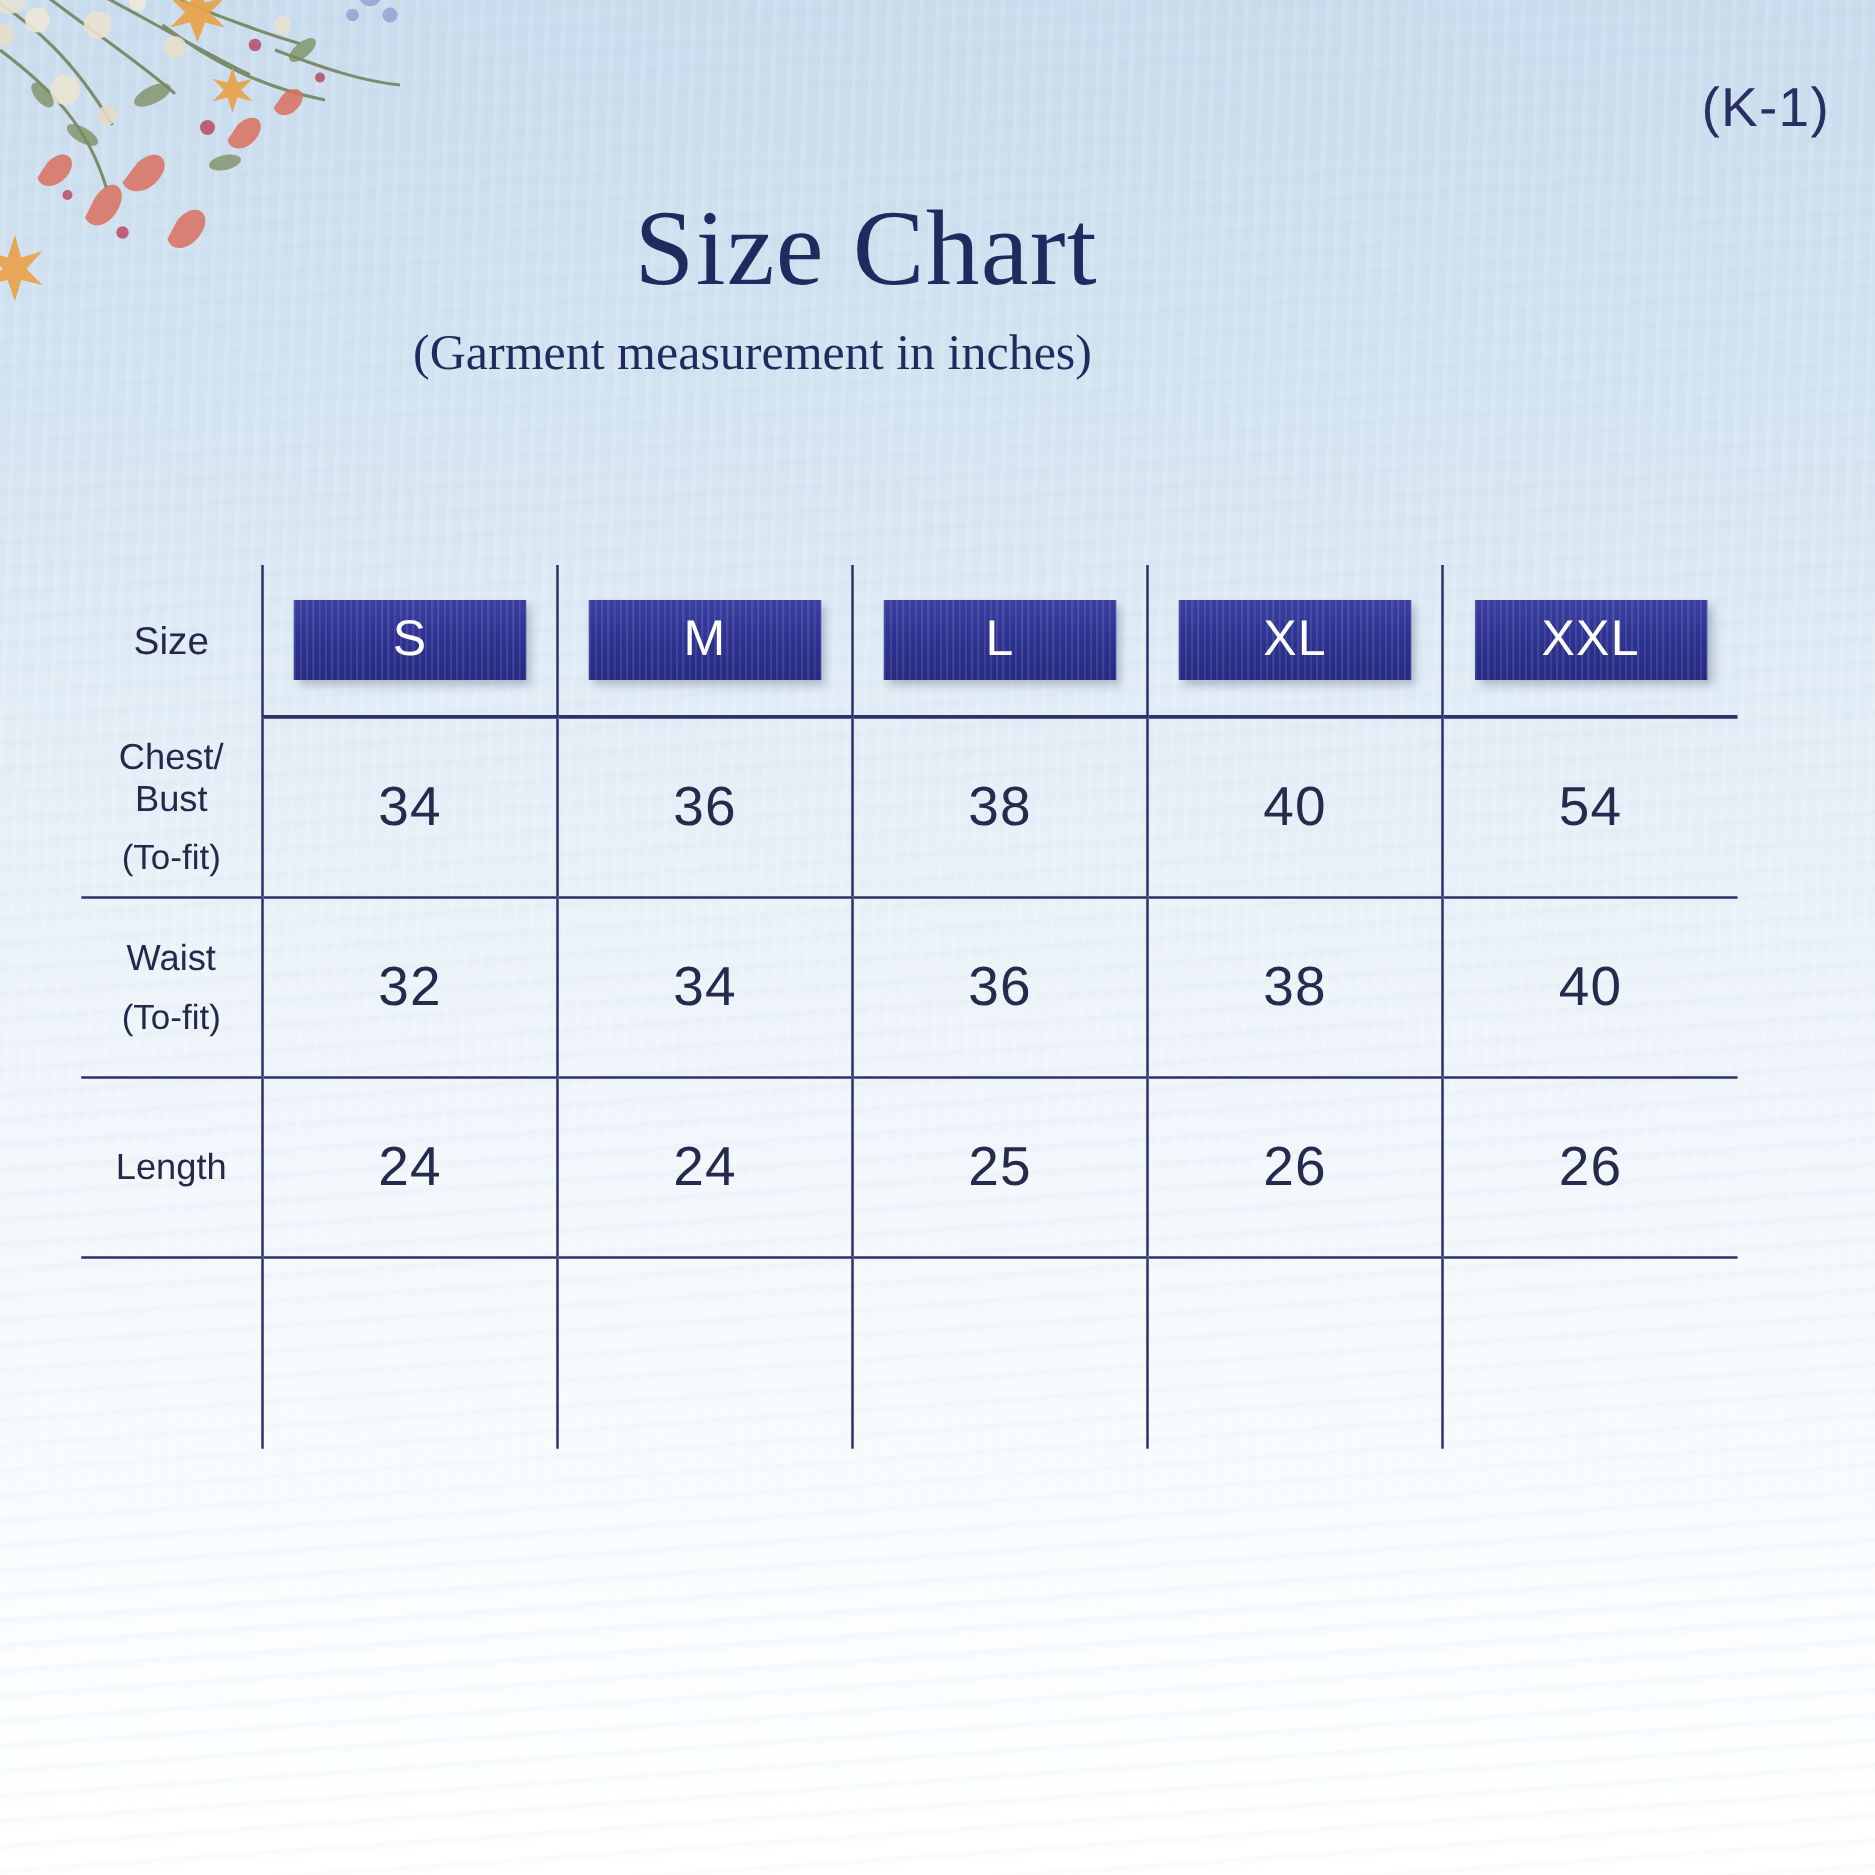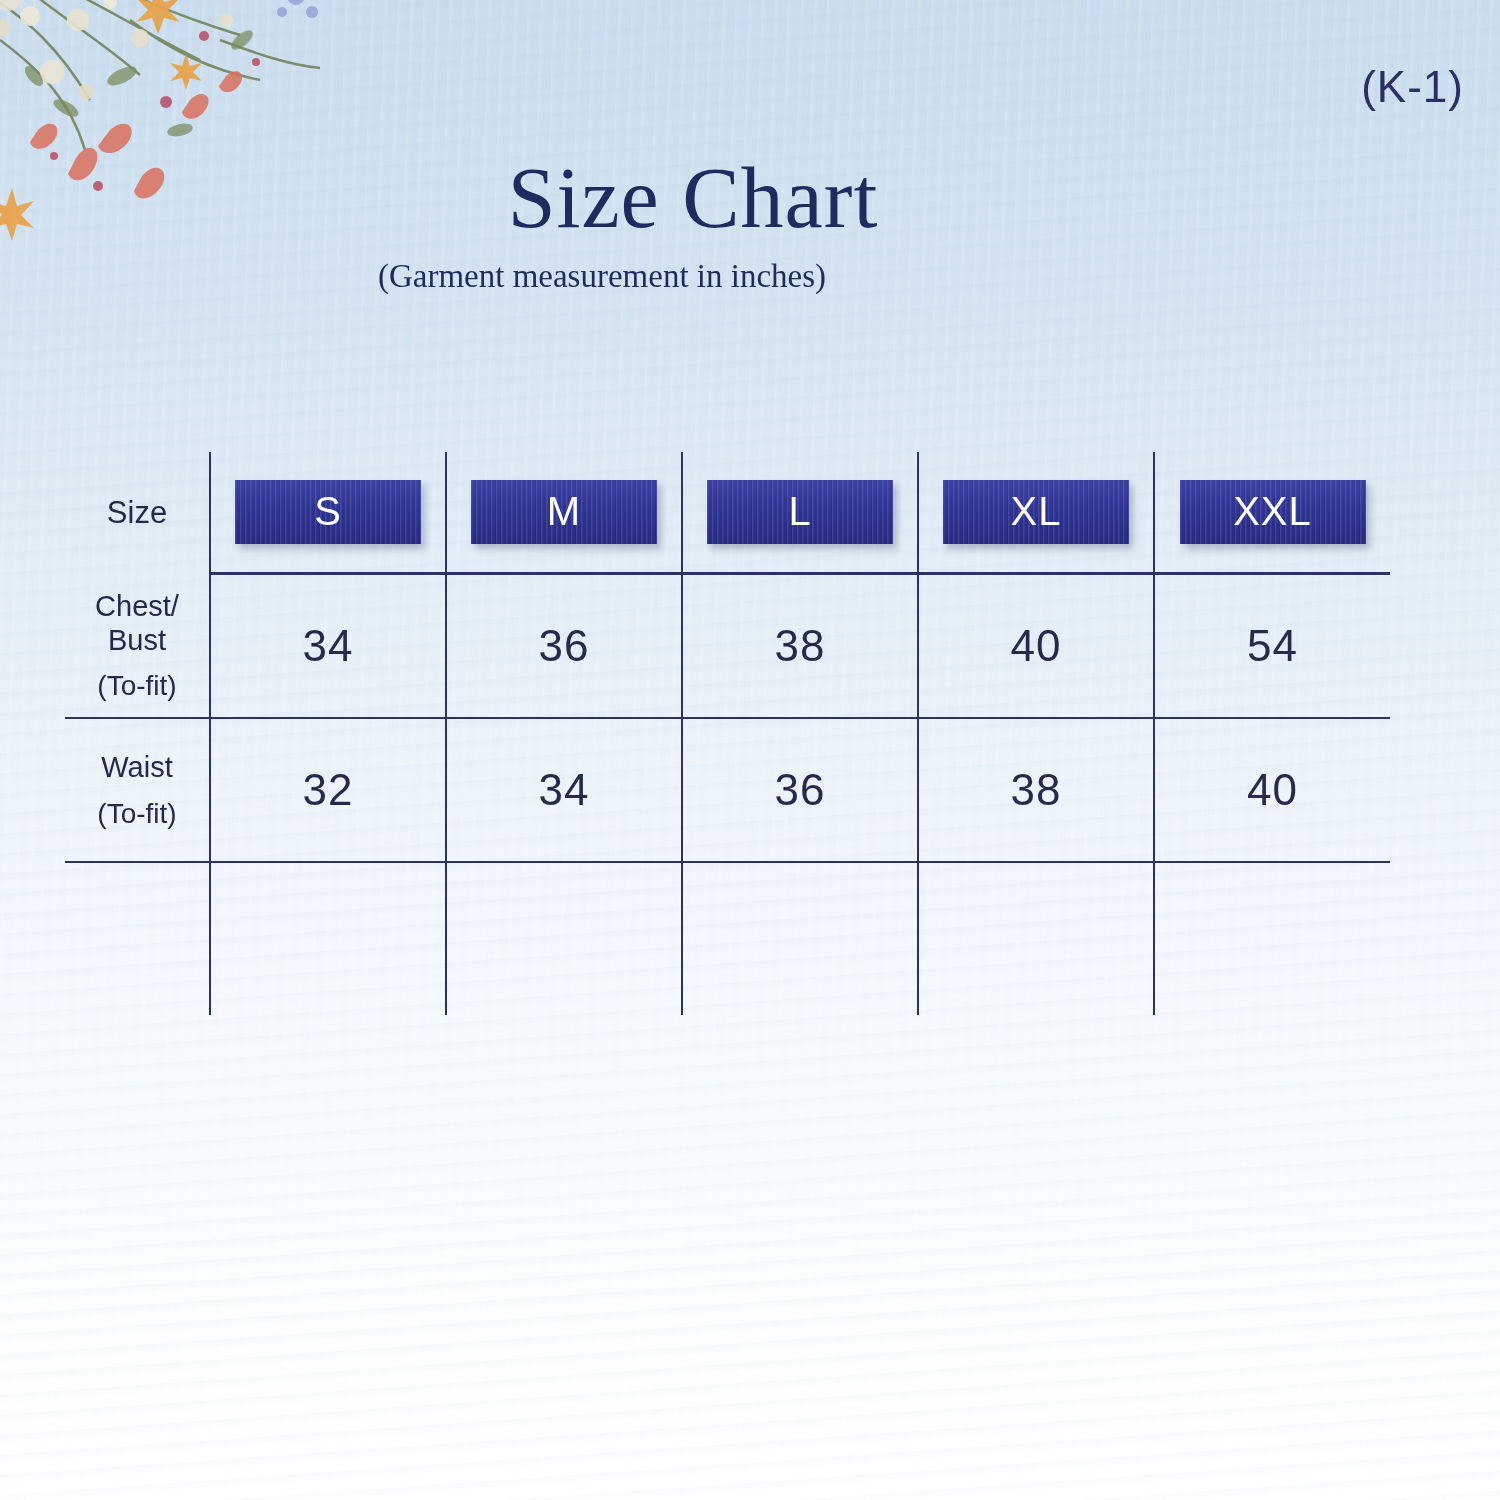--- a/index.html
+++ b/index.html
@@ -67,21 +67,21 @@
     letter-spacing: 1px;
   }
 
   .subtitle {
     position: absolute;
     top: 258px;
     left: 0;
     width: 1204px;
     text-align: center;
     font-family: "Liberation Serif", serif;
-    font-size: 33px;
+    font-size: 40px;
     color: #1f2a5e;
   }
 
   
   .chart-wrap {
     position: absolute;
     left: 65px;
     top: 452px;
     width: 1325px;
     height: 700px;
@@ -295,20 +295,32 @@
               <span class="sub">(To-fit)</span>
             </div>
           </td>
           <td><span class="value">32</span></td>
           <td><span class="value">34</span></td>
           <td><span class="value">36</span></td>
           <td><span class="value">38</span></td>
           <td><span class="value">40</span></td>
         </tr>
 
+        <tr class="data-row">
+          <td class="first-col">
+            <div class="rowlabel">
+              <span>Length</span>
+            </div>
+          </td>
+          <td><span class="value">24</span></td>
+          <td><span class="value">24</span></td>
+          <td><span class="value">25</span></td>
+          <td><span class="value">26</span></td>
+          <td><span class="value">26</span></td>
+        </tr>
 
         <tr class="tail-row">
           <td class="first-col"></td>
           <td></td>
           <td></td>
           <td></td>
           <td></td>
           <td></td>
         </tr>
       </tbody>

